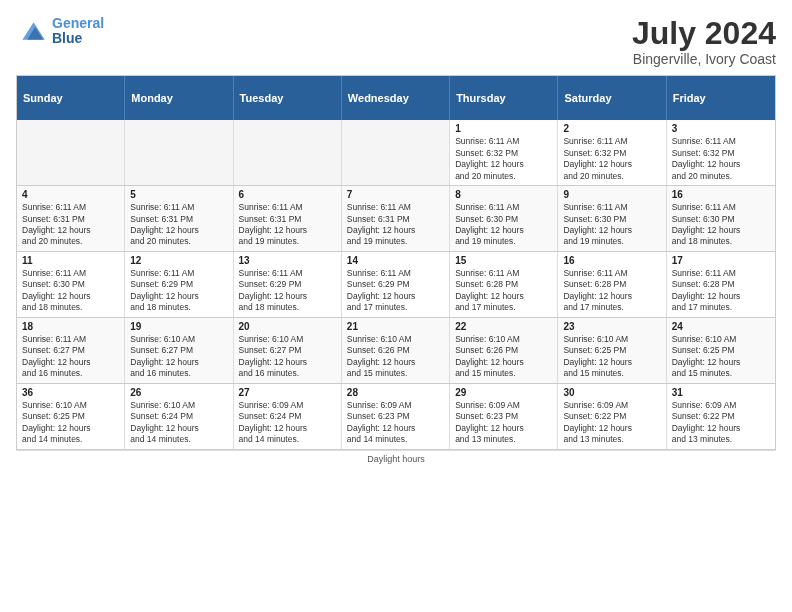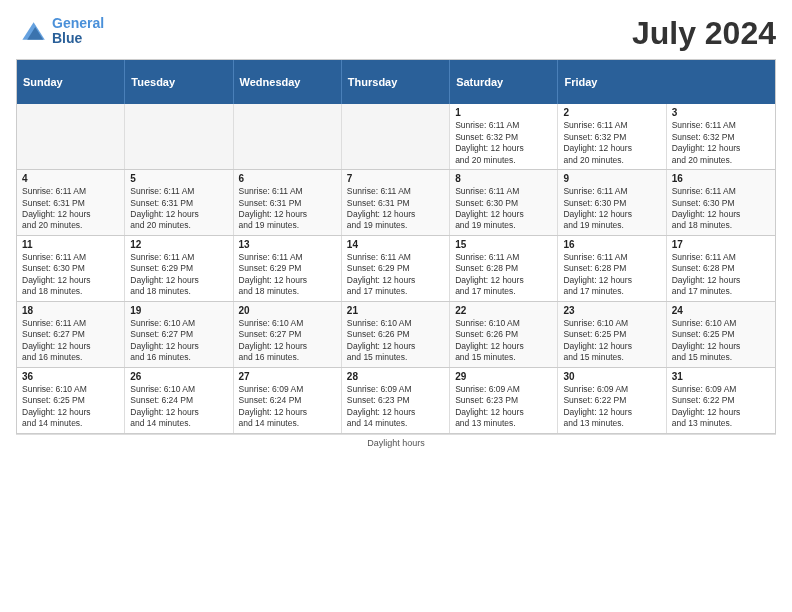--- a/index.html
+++ b/index.html
@@ -125,26 +125,28 @@
         <polygon points="8,28 22,6 36,28" fill="#4a90d9" opacity="0.85"></polygon>
         <polygon points="14,28 24,12 34,28" fill="#2a6099" opacity="0.7"></polygon>
       </svg>
       <div class="logo-text">
         <span>General</span><br>
         <span style="color:#2a6099">Blue</span>
       </div>
     </div>
     <div class="title-block">
       <div class="main-title">July 2024</div>
+      <div class="subtitle">Bingerville, Ivory Coast</div>
     </div>
   </div>
 
   <div class="calendar">
     <div class="cal-header" id="cal-header-row">
         <div class="cal-header-cell">Sunday</div>
+        <div class="cal-header-cell">Monday</div>
         <div class="cal-header-cell">Tuesday</div>
         <div class="cal-header-cell">Wednesday</div>
         <div class="cal-header-cell">Thursday</div>
         <div class="cal-header-cell">Saturday</div>
         <div class="cal-header-cell">Friday</div>
       </div>
     <div class="cal-body" id="cal-body">
         <div class="cal-row">
           <div class="cal-cell empty"></div>
           <div class="cal-cell empty"></div>

